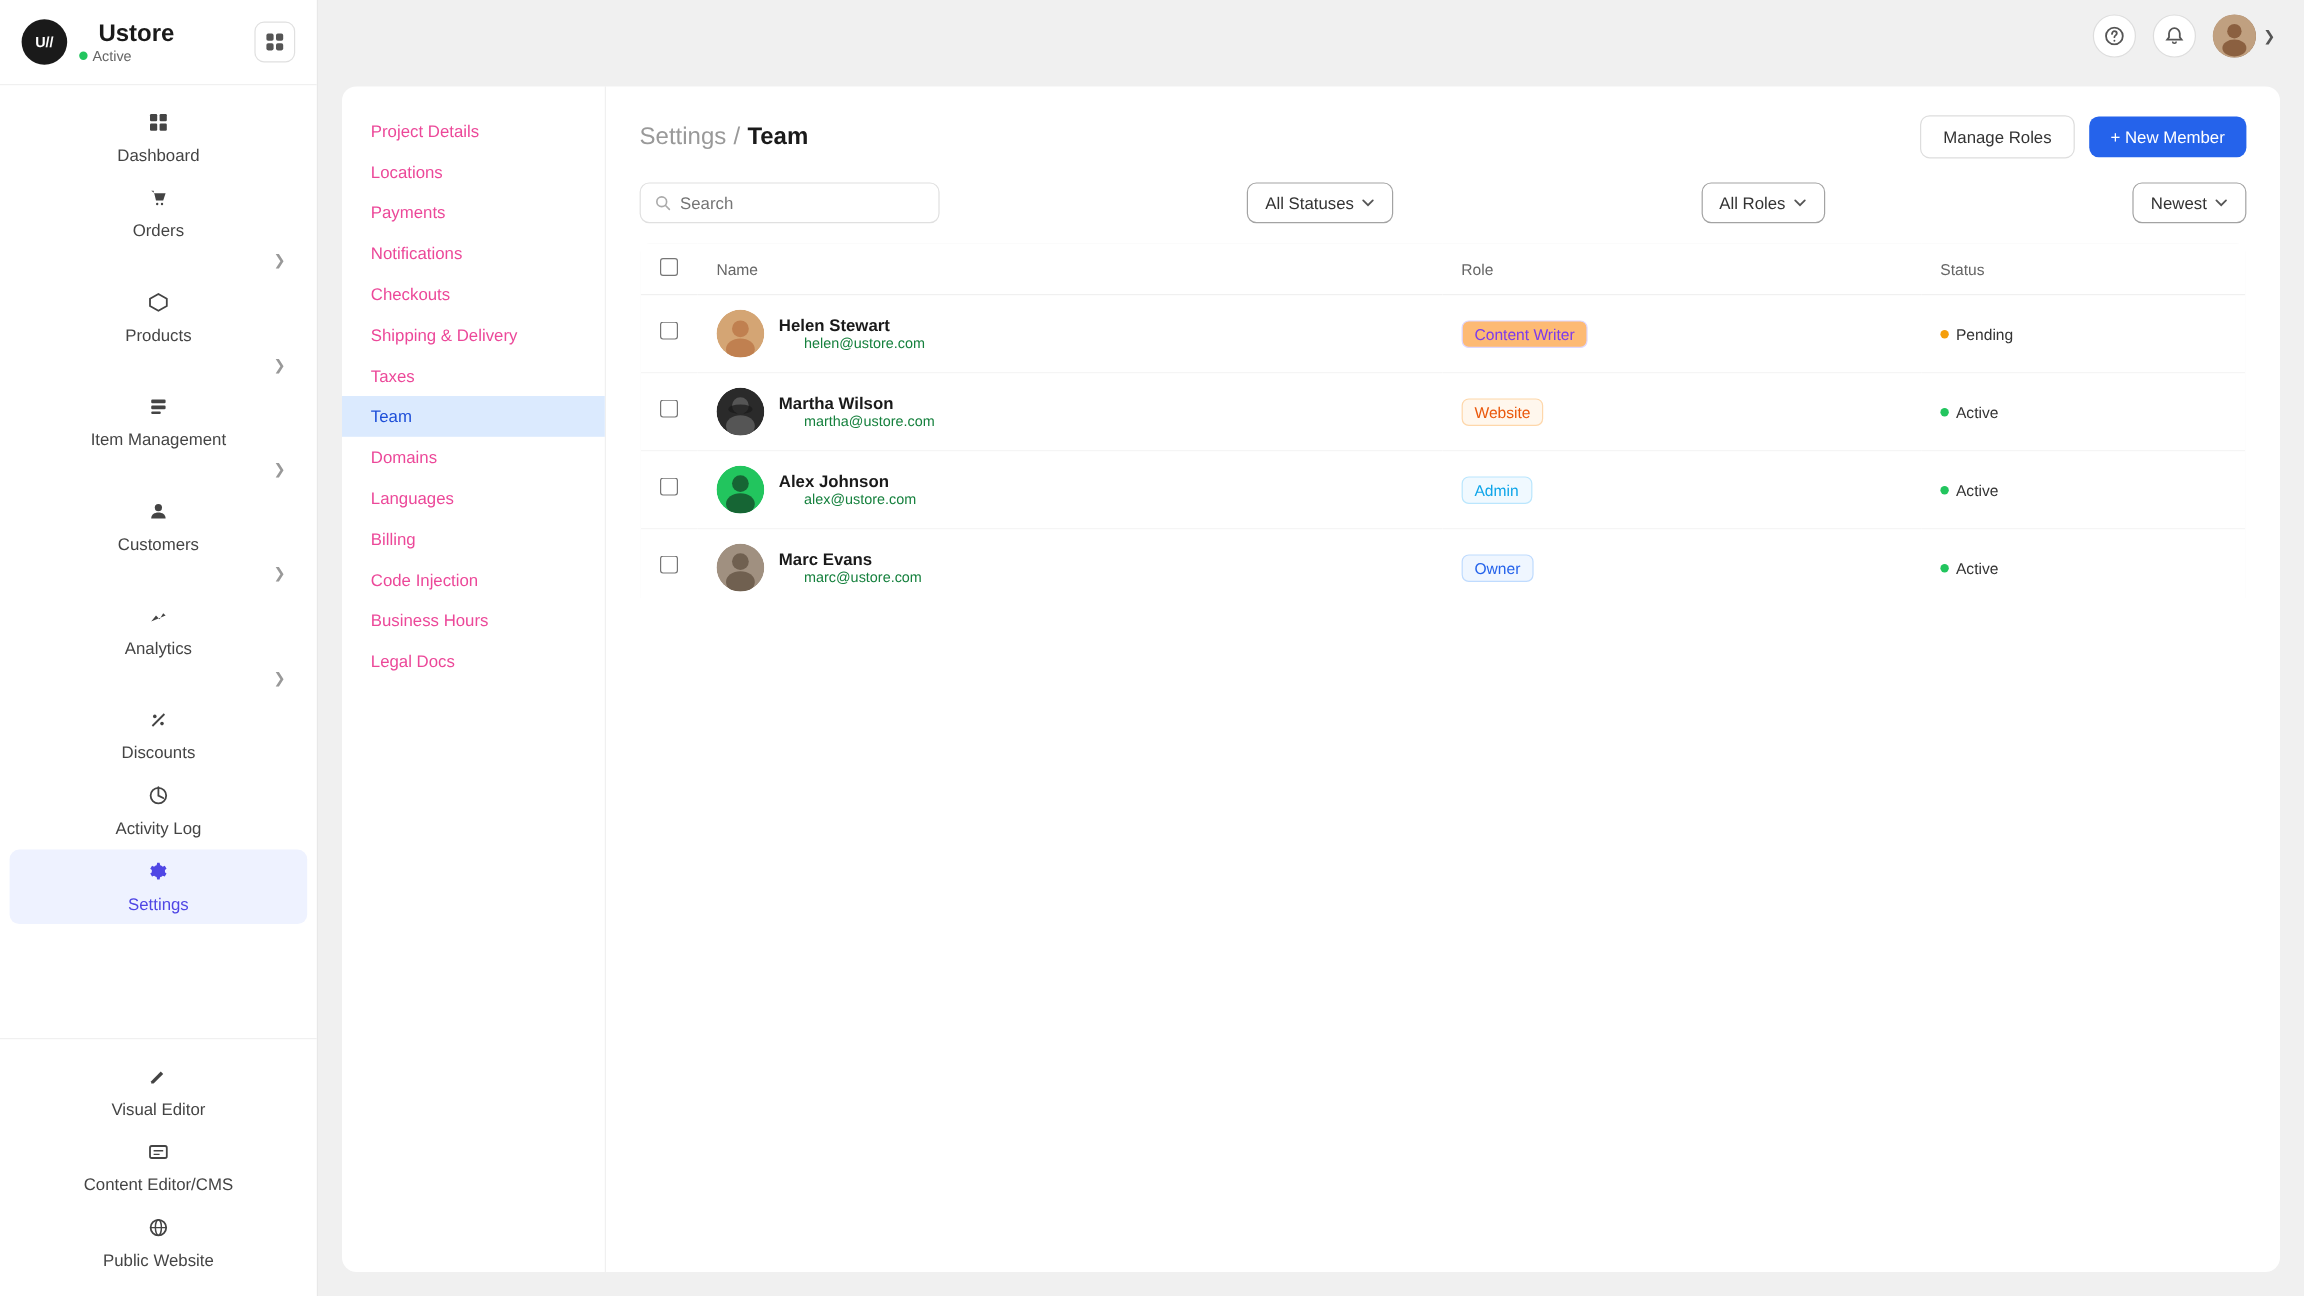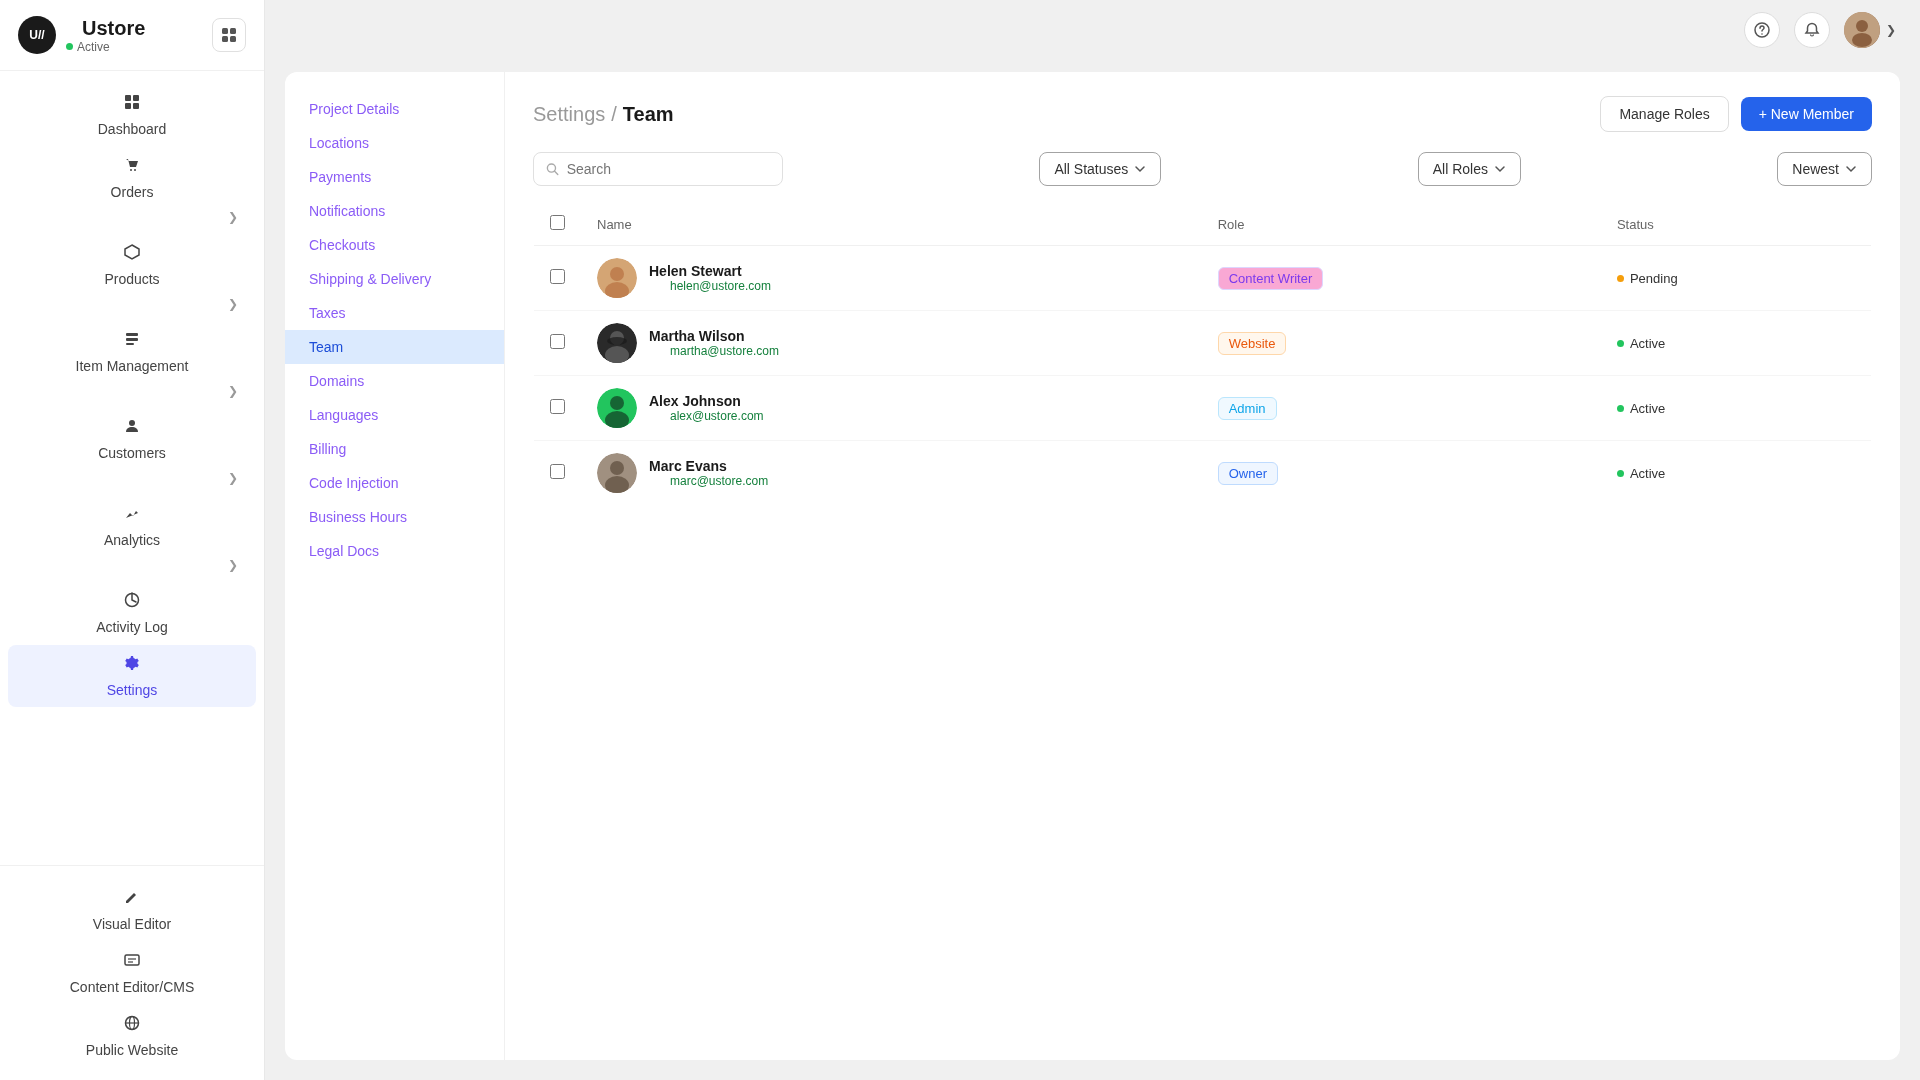--- a/index.html
+++ b/index.html
@@ -136,21 +136,21 @@
     
     .settings-nav {
       width: 220px;
       min-width: 220px;
       padding: 20px 0;
       border-right: 1px solid #f0f0f0;
     }
     .settings-nav-item {
       padding: 9px 24px;
       font-size: 14px;
-      color: #8b5cf6;
+      color: #ec4899;
       cursor: pointer;
       border-radius: 0;
       transition: background 0.1s;
     }
     .settings-nav-item.active {
       background: #dbeafe;
       color: #1d4ed8;
       font-weight: 500;
     }
 
@@ -278,21 +278,21 @@
     .member-name { font-size: 14px; font-weight: 600; color: #1a1a1a; }
     .member-email { font-size: 12px; color: #15803d; margin-left: 21px; }
 
     .role-badge {
       padding: 3px 10px;
       border-radius: 6px;
       font-size: 13px;
       font-weight: 500;
       display: inline-block;
     }
-    .role-content-writer { color: #7c3aed; background: #f9a8d4; border: 1px solid #ddd6fe; }
+    .role-content-writer { color: #7c3aed; background: #fdba74; border: 1px solid #ddd6fe; }
     .role-designer { color: #ea580c; background: #fff7ed; border: 1px solid #fed7aa; }
     .role-admin { color: #0ea5e9; background: #f0f9ff; border: 1px solid #bae6fd; }
     .role-owner { color: #2563eb; background: #eff6ff; border: 1px solid #bfdbfe; }
 
     .status-badge {
       display: flex;
       align-items: center;
       gap: 6px;
       font-size: 13px;
       color: #333;
@@ -392,20 +392,30 @@
     <div class="nav-item">
       <span class="nav-icon">
         <svg width="16" height="16" viewBox="0 0 16 16" fill="currentColor">
           <path d="M2 13L6 8l3 3 3-5 2 2"></path>
         </svg>
       </span>
       <span>Analytics</span>
       <span class="chevron">❯</span>
     </div>
 
+    <div class="nav-item">
+      <span class="nav-icon">
+        <svg width="16" height="16" viewBox="0 0 16 16" fill="currentColor">
+          <circle cx="5" cy="5" r="1.5"></circle>
+          <circle cx="11" cy="11" r="1.5"></circle>
+          <line x1="3" y1="13" x2="13" y2="3" stroke="currentColor" stroke-width="1.5"></line>
+        </svg>
+      </span>
+      <span>Discounts</span>
+    </div>
 
     <div class="nav-item">
       <span class="nav-icon">
         <svg width="16" height="16" viewBox="0 0 16 16" fill="currentColor">
           <path d="M8 1v7l4 2" stroke="currentColor" stroke-width="1.5" fill="none" stroke-linecap="round"></path>
           <circle cx="8" cy="8" r="6.5" stroke="currentColor" stroke-width="1.5" fill="none"></circle>
         </svg>
       </span>
       <span>Activity Log</span>
     </div>

